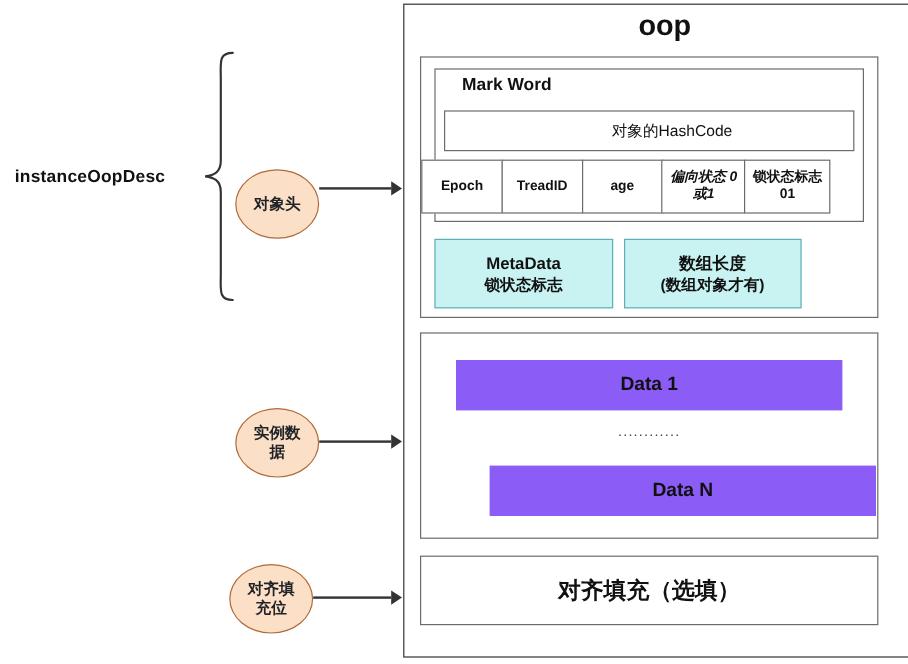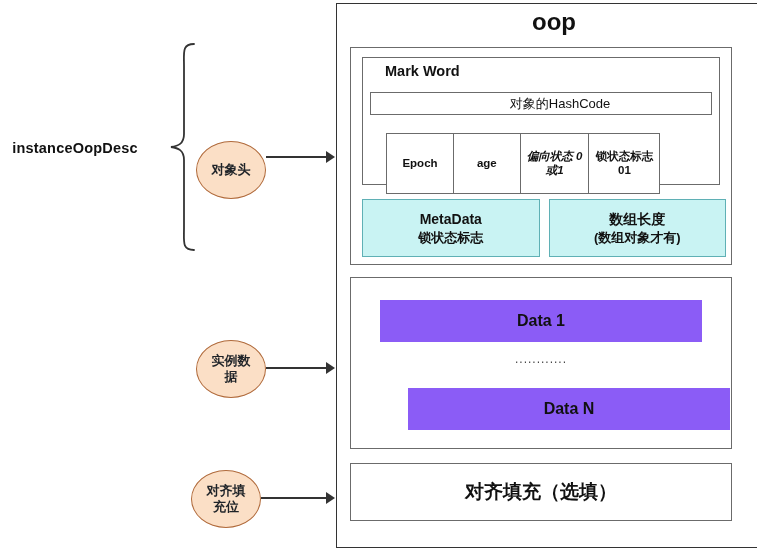--- a/index.html
+++ b/index.html
@@ -17,26 +17,26 @@
   
   .arrow-line{height:1.6px;background:#333;}
   .arrow-head{width:0;height:0;border-top:6px solid transparent;border-bottom:6px solid transparent;border-left:9px solid #333;}
   
   #oop-box{left:336px;top:3px;width:436px;height:545px;border:1.8px solid #333;background:#fff;box-sizing:border-box;}
   #oop-title{left:336px;top:8px;width:436px;text-align:center;font-size:24px;font-weight:700;color:#111;}
   
   #header-box{left:350px;top:47px;width:382px;height:218px;border:1.4px solid #6b6b6b;box-sizing:border-box;background:#fff;}
   #markword-box{left:362px;top:57px;width:358px;height:128px;border:1.4px solid #6b6b6b;box-sizing:border-box;background:#fff;}
   #markword-title{left:372px;top:63px;font-size:14.5px;font-weight:700;color:#111;margin-left:13px;}
-  #hashcode-box{left:370px;top:92px;width:342px;height:23px;border:1.2px solid #6b6b6b;box-sizing:border-box;display:flex;align-items:center;justify-content:center;font-size:13px;color:#111;background:#fff;padding-left:38px;}
-  #mw-row{left:386px;top:133px;width:342px;height:61px;display:flex;box-sizing:border-box;}
+  #hashcode-box{left:370px;top:92px;width:342px;height:34px;border:1.2px solid #6b6b6b;box-sizing:border-box;display:flex;align-items:center;justify-content:center;font-size:13px;color:#111;background:#fff;padding-left:38px;}
+  #mw-row{left:351px;top:133px;width:342px;height:45px;display:flex;box-sizing:border-box;}
   #mw-row .cell{border:1.2px solid #6b6b6b;box-sizing:border-box;display:flex;align-items:center;justify-content:center;text-align:center;font-size:11.5px;font-weight:700;color:#111;line-height:1.15;padding:1px;background:#fff;margin-left:-1.2px;}
   #mw-row .cell:first-child{margin-left:0;}
   
-  #meta-row{left:362px;top:199px;width:364px;height:58px;display:flex;gap:9px;}
+  #meta-row{left:362px;top:199px;width:306px;height:58px;display:flex;gap:9px;}
   .meta-cell{flex:1;border:1.2px solid #5fb0b5;background:#c9f3f3;display:flex;flex-direction:column;align-items:center;justify-content:center;text-align:center;font-size:14px;font-weight:700;color:#111;line-height:1.35;box-sizing:border-box;}
   .meta-cell .sub{font-size:13px;font-weight:700;}
   
   #data-box{left:350px;top:277px;width:382px;height:172px;border:1.4px solid #6b6b6b;box-sizing:border-box;background:#fff;}
   .data-band{position:absolute;left:380px;width:322px;height:42px;background:#8b5cf6;display:flex;align-items:center;justify-content:center;font-size:16px;font-weight:700;color:#111;}
   #data1{top:300px;}
   #datan{top:388px;margin-left:28px;}
   #dots{left:380px;top:352px;width:322px;text-align:center;font-size:12px;color:#444;letter-spacing:1px;}
   
   #pad-box{left:350px;top:463px;width:382px;height:58px;border:1.4px solid #6b6b6b;box-sizing:border-box;display:flex;align-items:center;justify-content:center;font-size:19px;font-weight:700;color:#111;background:#fff;}
@@ -80,20 +80,21 @@
 <div class="abs" id="oop-box"></div>
 <div class="abs" id="oop-title">oop</div>
 
 <div class="abs" id="header-box"></div>
 <div class="abs" id="markword-box"></div>
 <div class="abs" id="markword-title">Mark Word</div>
 <div class="abs" id="hashcode-box">对象的HashCode</div>
 
 <div class="abs" id="mw-row">
   <div class="cell" style="width:68px;">Epoch</div>
+  <div class="cell" style="width:68px;">TreadID</div>
   <div class="cell" style="width:68px;">age</div>
   <div class="cell" style="width:70px;font-style:italic;">偏向状态 0或1</div>
   <div class="cell" style="width:72px;">锁状态标志 01</div>
 </div>
 
 <div class="abs" id="meta-row">
   <div class="meta-cell">
     <div>MetaData</div>
     <div class="sub">锁状态标志</div>
   </div>

